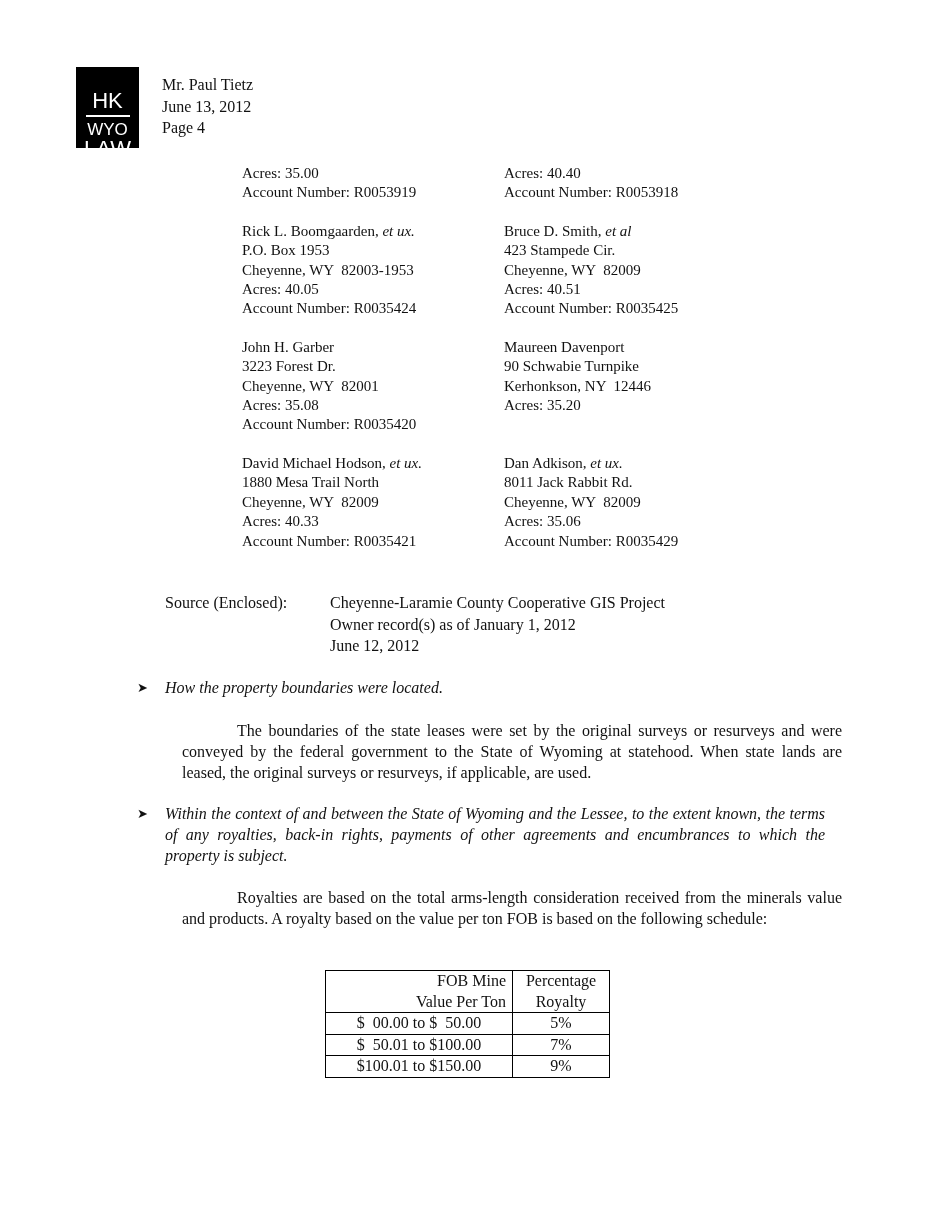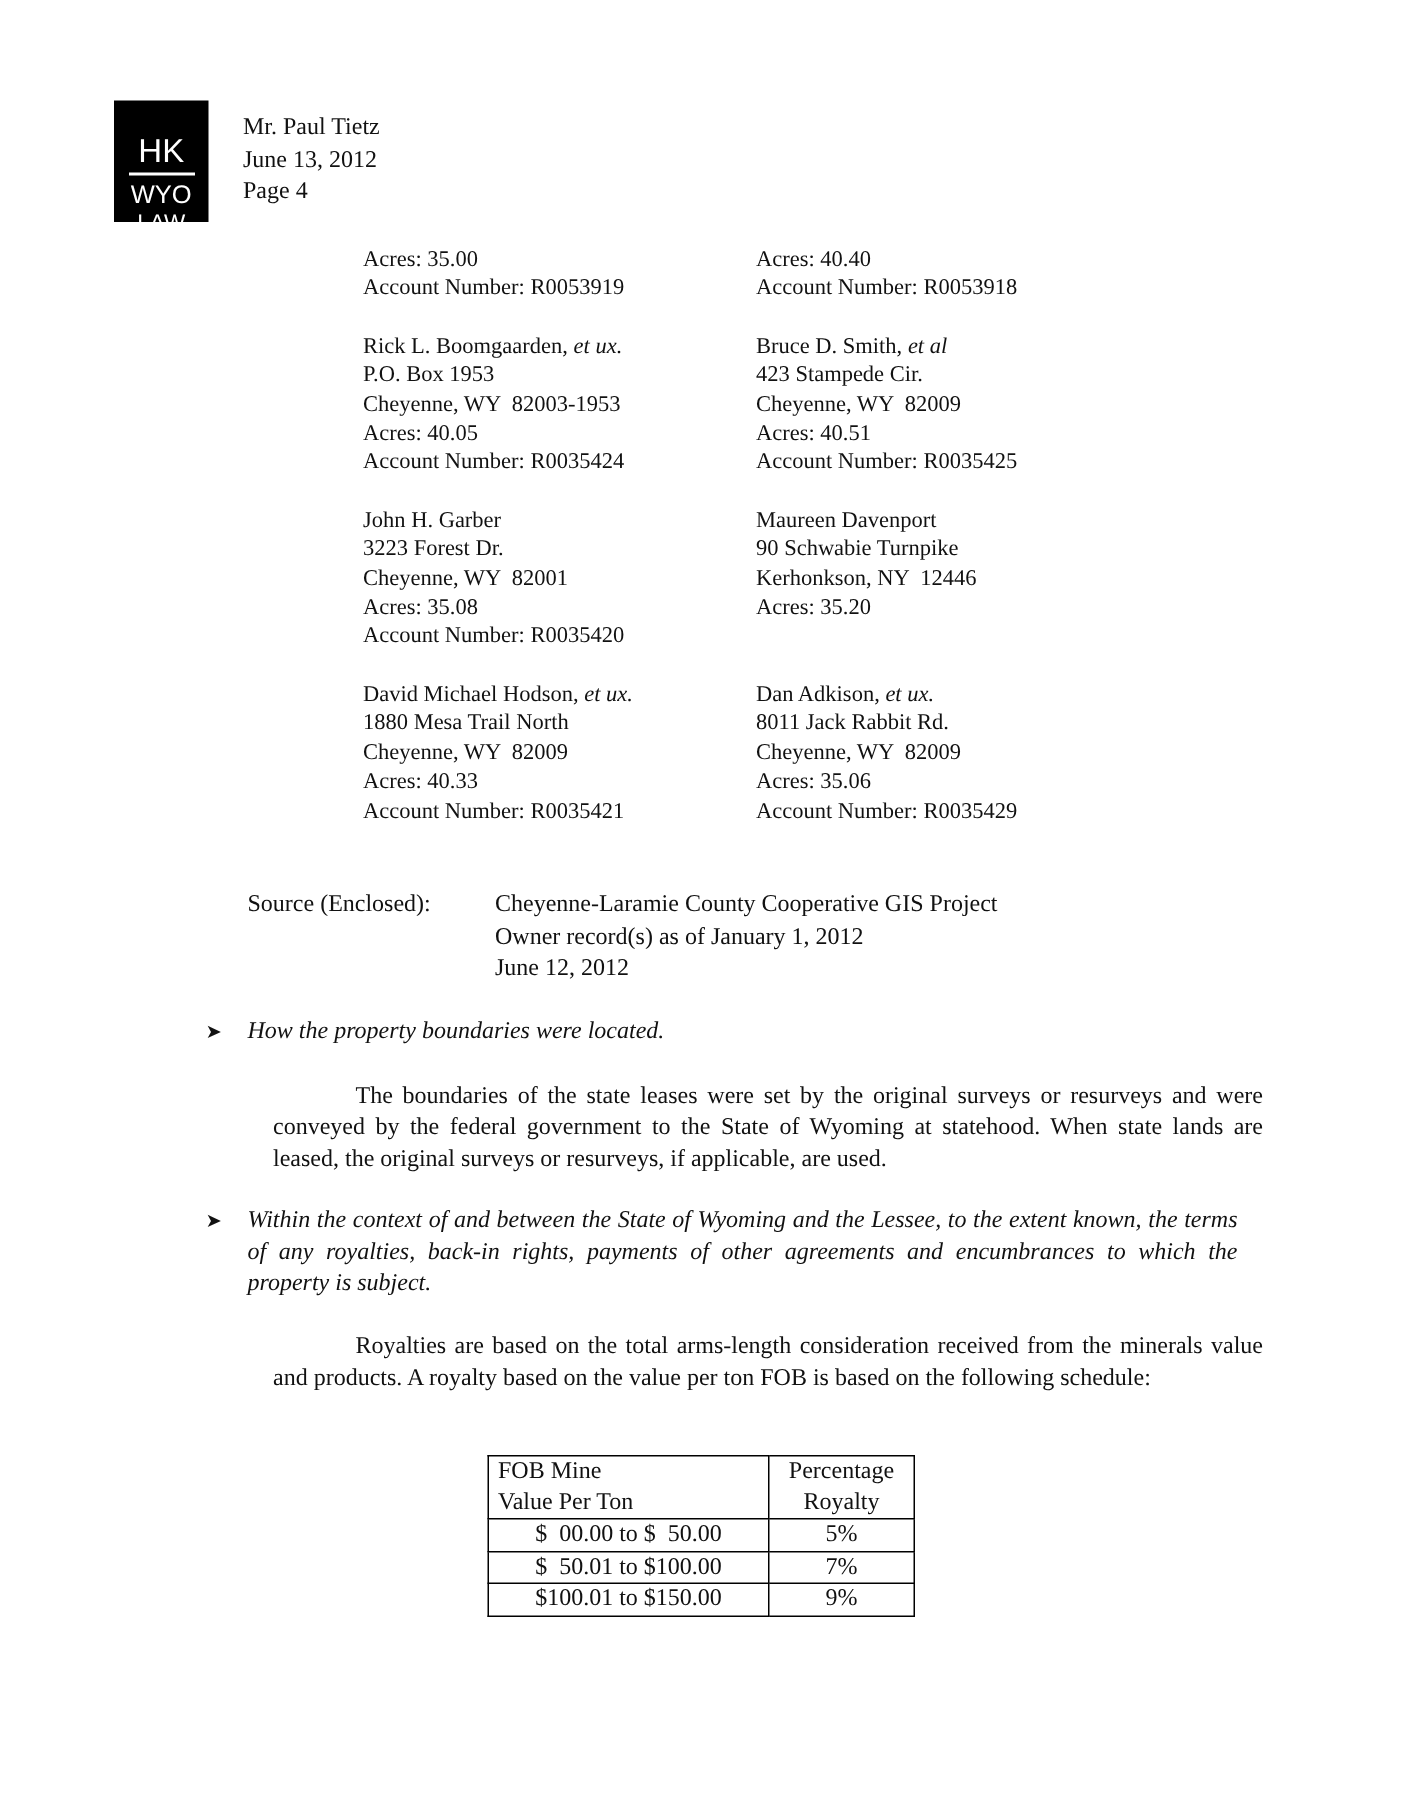--- a/index.html
+++ b/index.html
@@ -10,21 +10,21 @@
     }
     .logo {
       position: absolute; left: 76px; top: 67px; width: 63px; height: 81px;
       background: #000000; color: #ffffff;
       font-family: "Liberation Sans", "DejaVu Sans", sans-serif;
       text-align: center;
     }
     .logo .hk { font-size: 22px; line-height: 22px; margin-top: 23px; letter-spacing: 0px; }
     .logo .rule { width: 44px; height: 2px; background: #ffffff; margin: 3px auto 3px auto; }
     .logo .wyo { font-size: 17px; line-height: 19px; }
-    .logo .law { font-size: 15px; line-height: 19px; }
+    .logo .law { font-size: 22px; line-height: 19px; }
 
     .header { position: absolute; left: 162px; top: 74px; font-size: 16px; line-height: 21.5px; }
 
     .owners { position: absolute; left: 242px; top: 164px; width: 560px; }
     .owner-row { display: flex; margin-bottom: 19px; }
     .owner-col { width: 262px; font-size: 15px; line-height: 19.4px; font-family: Liberation Serif, serif; }
     .owner-col i { font-style: italic; }
 
     .source { position: absolute; left: 165px; top: 592px; font-size: 16px; line-height: 21.5px; display: flex; }
     .source .label { width: 165px; }
@@ -36,21 +36,21 @@
     .para { position: absolute; left: 165px; width: 660px; font-size: 16px; line-height: 21px; text-align: justify; margin-left: 17px; }
     .para .indent { display: inline-block; width: 55px; }
 
     table.royalty {
       position: absolute; left: 325px; top: 970px;
       border-collapse: collapse; font-size: 16px; line-height: 20.5px;
     }
     table.royalty td, table.royalty th {
       border: 1px solid #000000; font-weight: normal; padding: 0 6px;
     }
-    table.royalty th.c1 { width: 174px; text-align: left; }
+    table.royalty th.c1 { width: 174px; text-align: right; }
     table.royalty th.c2 { width: 84px; text-align: center; }
     table.royalty td.c1 { text-align: center; white-space: pre; }
     table.royalty td.c2 { text-align: center; }
   </style>
 </head>
 <body>
 
 <div class="logo">
   <div class="hk">HK</div>
   <div class="rule"></div>

